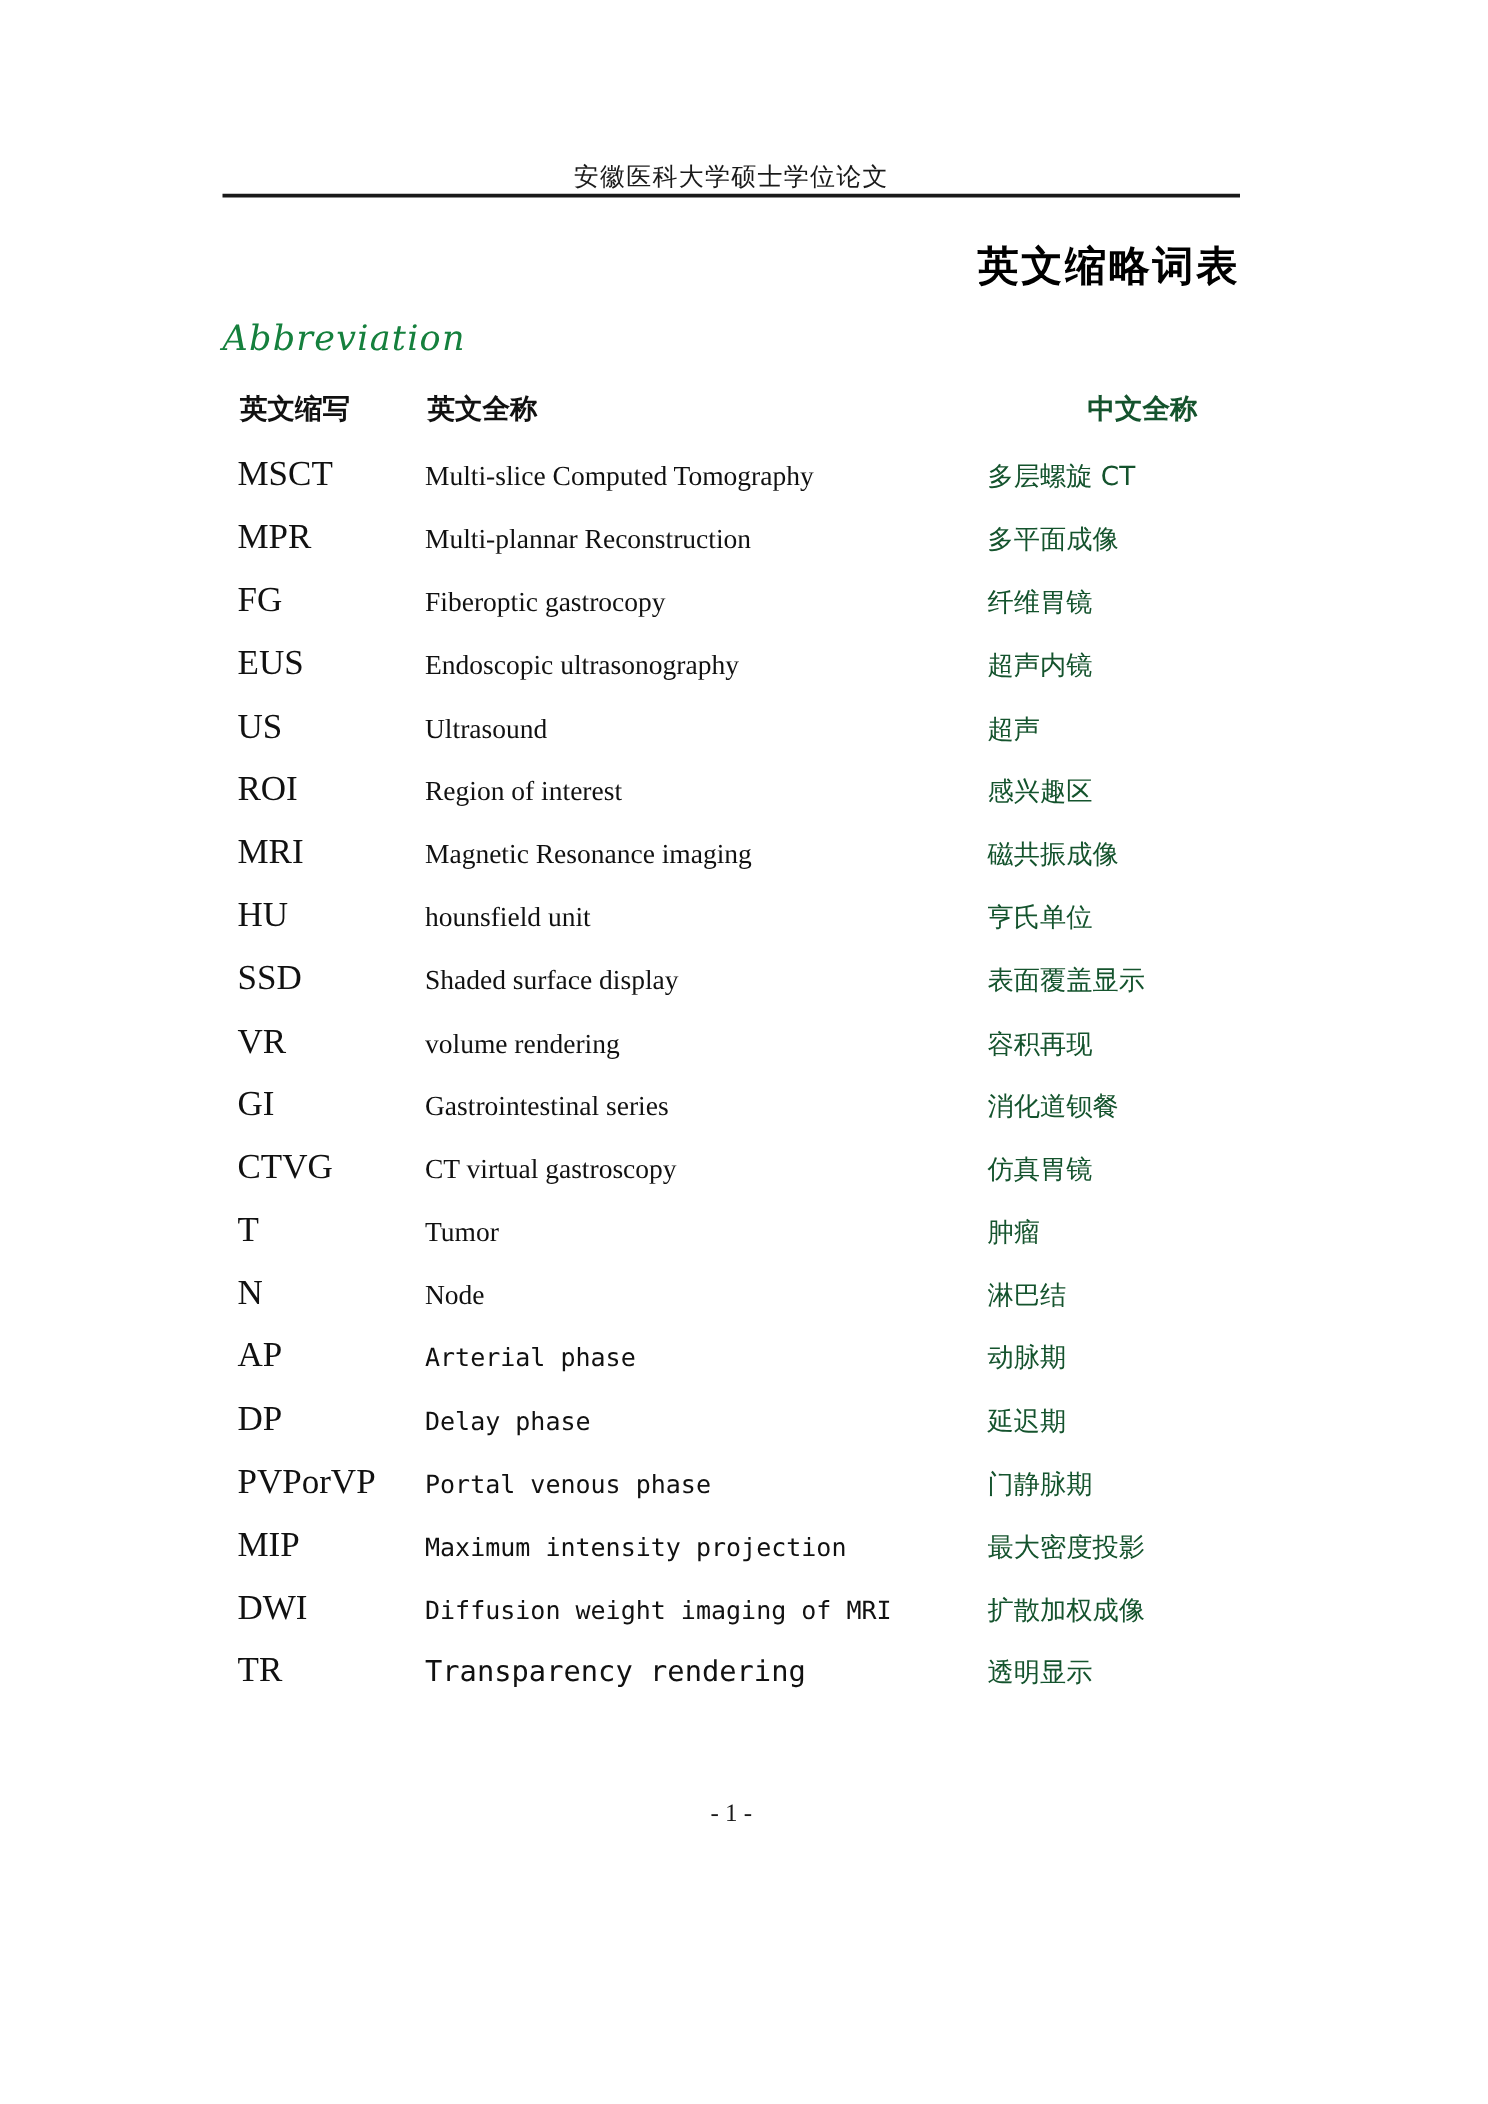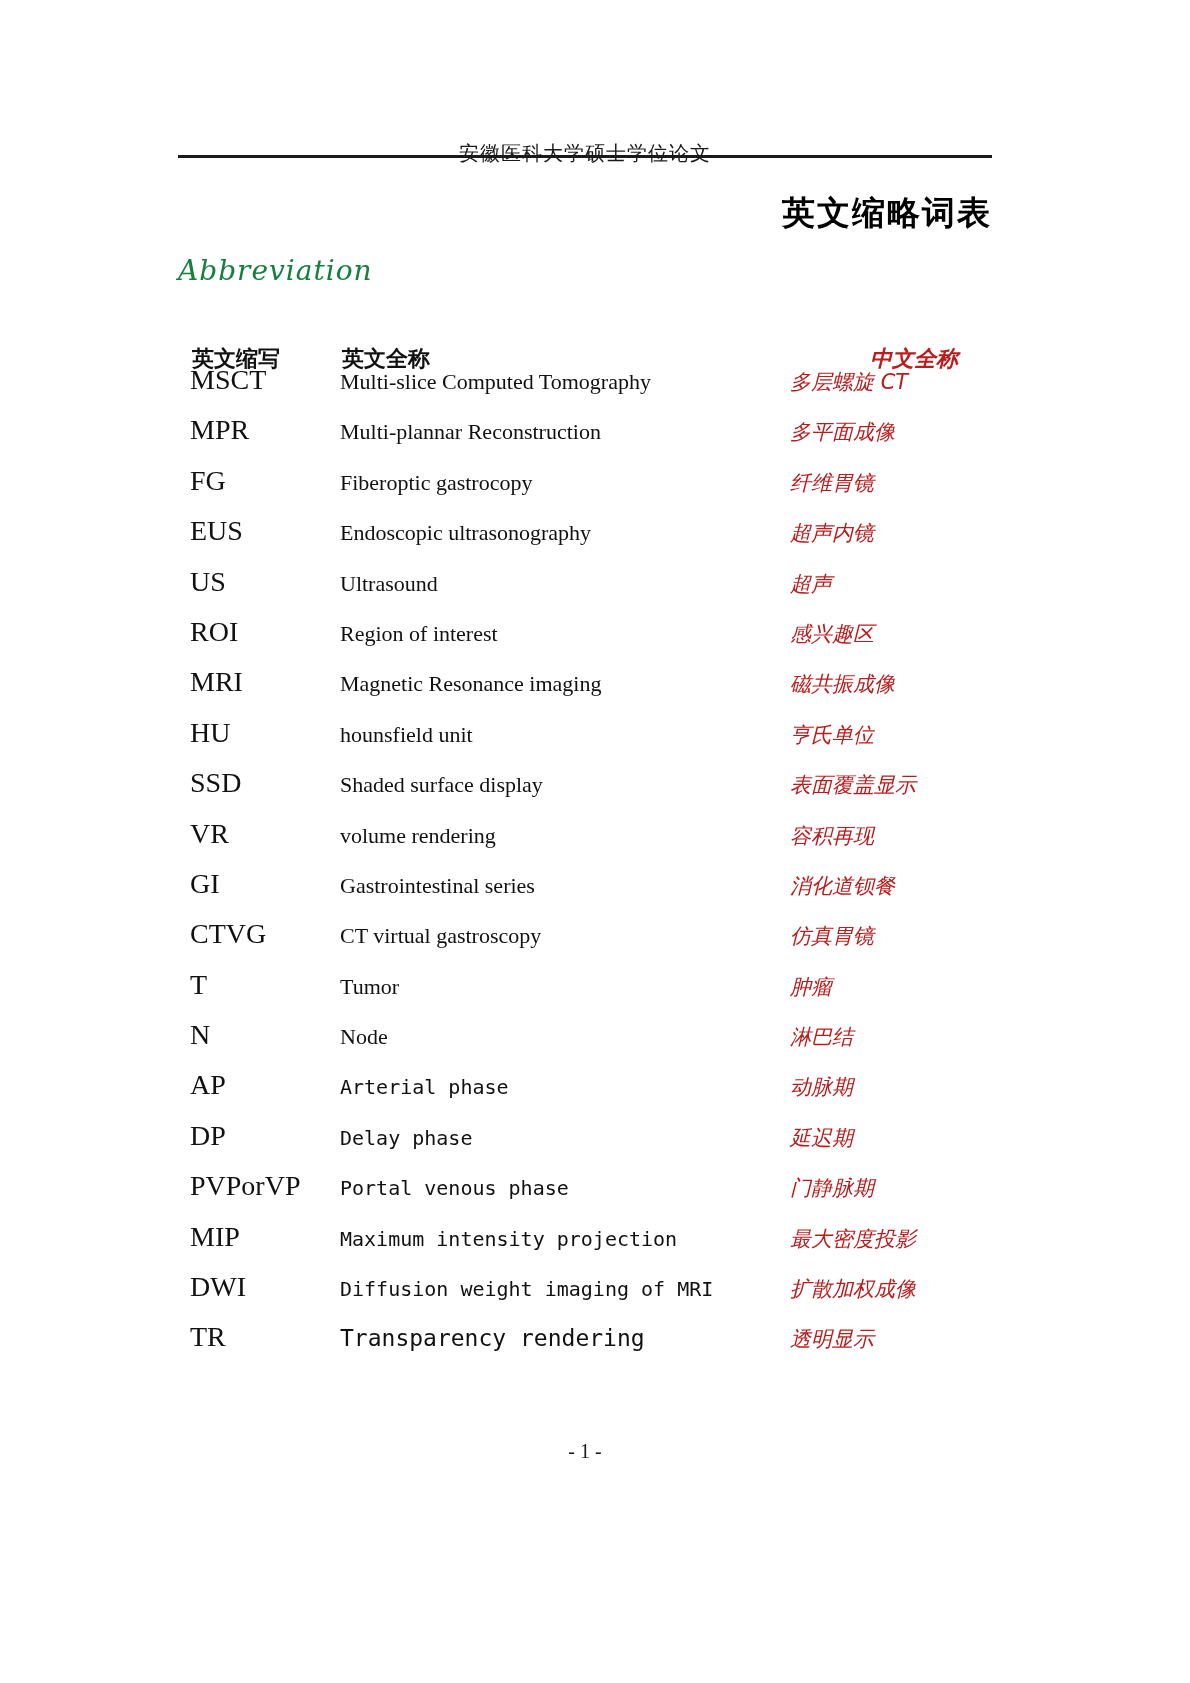--- a/index.html
+++ b/index.html
@@ -16,21 +16,21 @@
     overflow: hidden;
   }
   .page {
     position: absolute;
     top: 0; left: 0;
     width: 1190px;
     height: 1683px;
   }
   .header {
     position: absolute;
-    top: 140px;
+    top: 128px;
     left: 178px;
     width: 814px;
     text-align: center;
     font-family: "Liberation Serif", serif;
     font-size: 20px;
     letter-spacing: 1px;
     color: #1a1a1a;
   }
   .header-rule {
     position: absolute;
@@ -86,23 +86,22 @@
   }
   .col-full {
     width: 450px;
     font-size: 22px;
     color: #111;
     flex: 0 0 450px;
   }
   .col-cn {
     width: 200px;
     font-size: 22px;
-    color: #b91c1c;
+    color: #14532d;
     flex: 0 0 200px;
-    font-style: italic;
   }
   .head-row .col-abbr {
     font-size: 22px;
     padding-left: 2px;
   }
   .head-row .col-full {
     font-size: 22px;
     text-align: left;
     padding-right: 70px;
   }
@@ -120,21 +119,20 @@
     font-size: 23px;
   }
   .cn {
     font-family: "DejaVu Sans", sans-serif;
     font-size: 21px;
   }
   .cn-head {
     font-family: "DejaVu Sans", sans-serif;
     font-size: 21px;
     font-weight: bold;
-    margin-top: 32px;
   }
   .cn-title {
     font-family: "DejaVu Sans", sans-serif;
   }
   .footer {
     position: absolute;
     top: 1440px;
     left: 178px;
     width: 814px;
     text-align: center;

